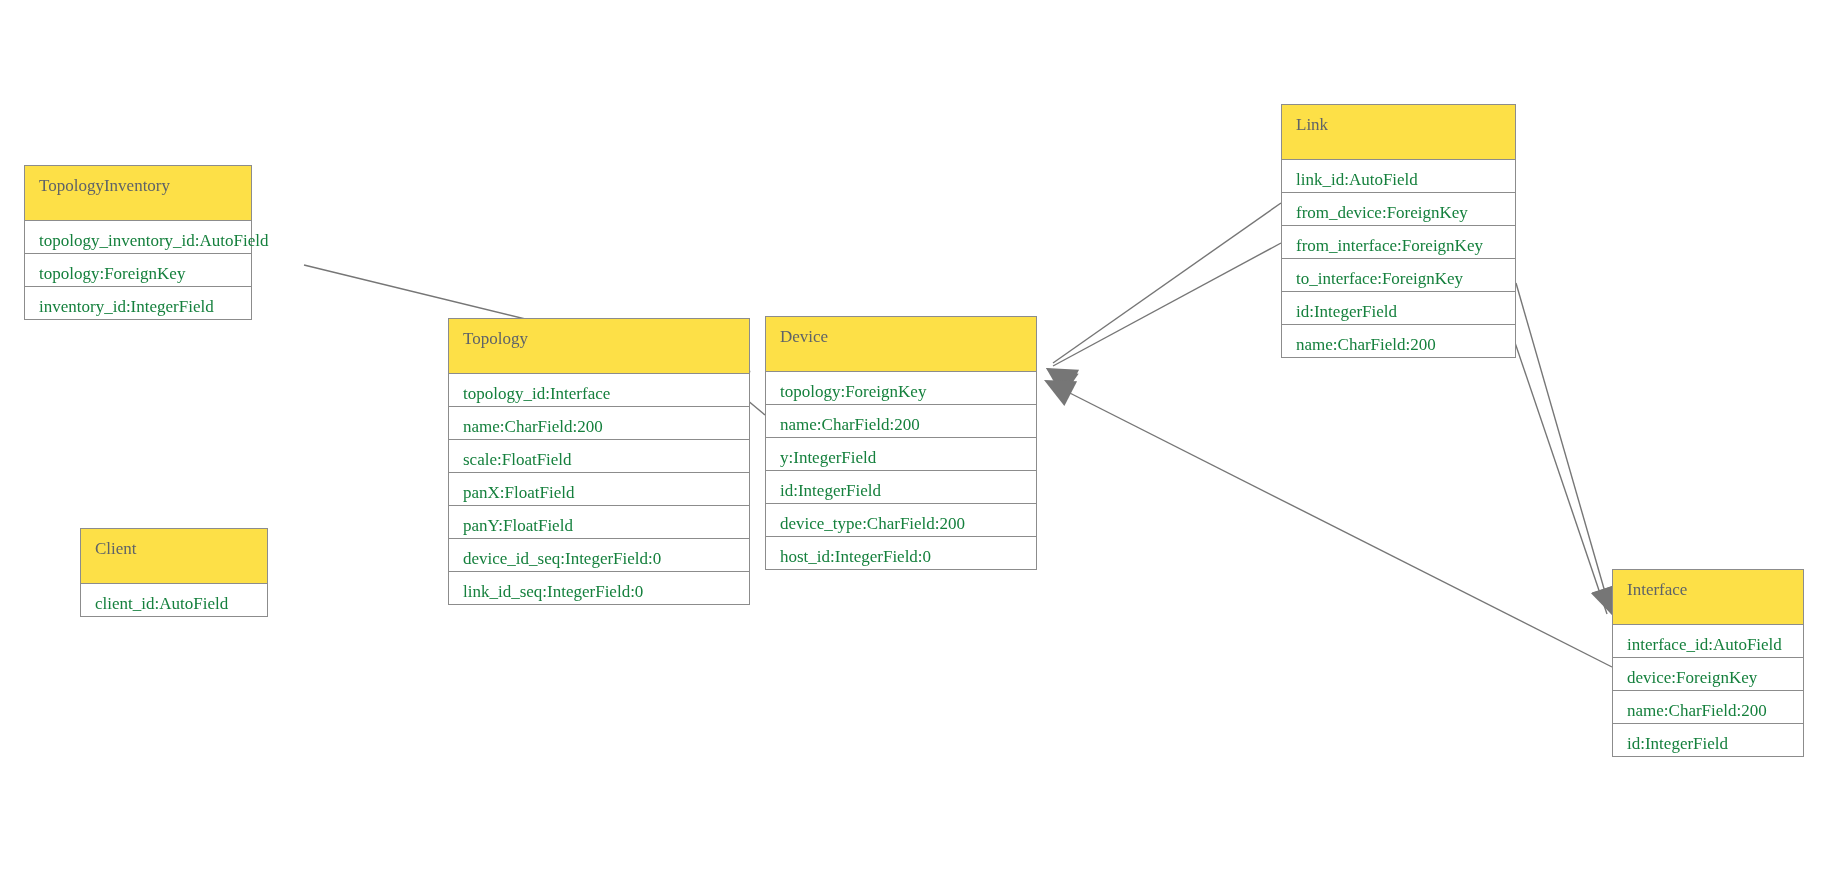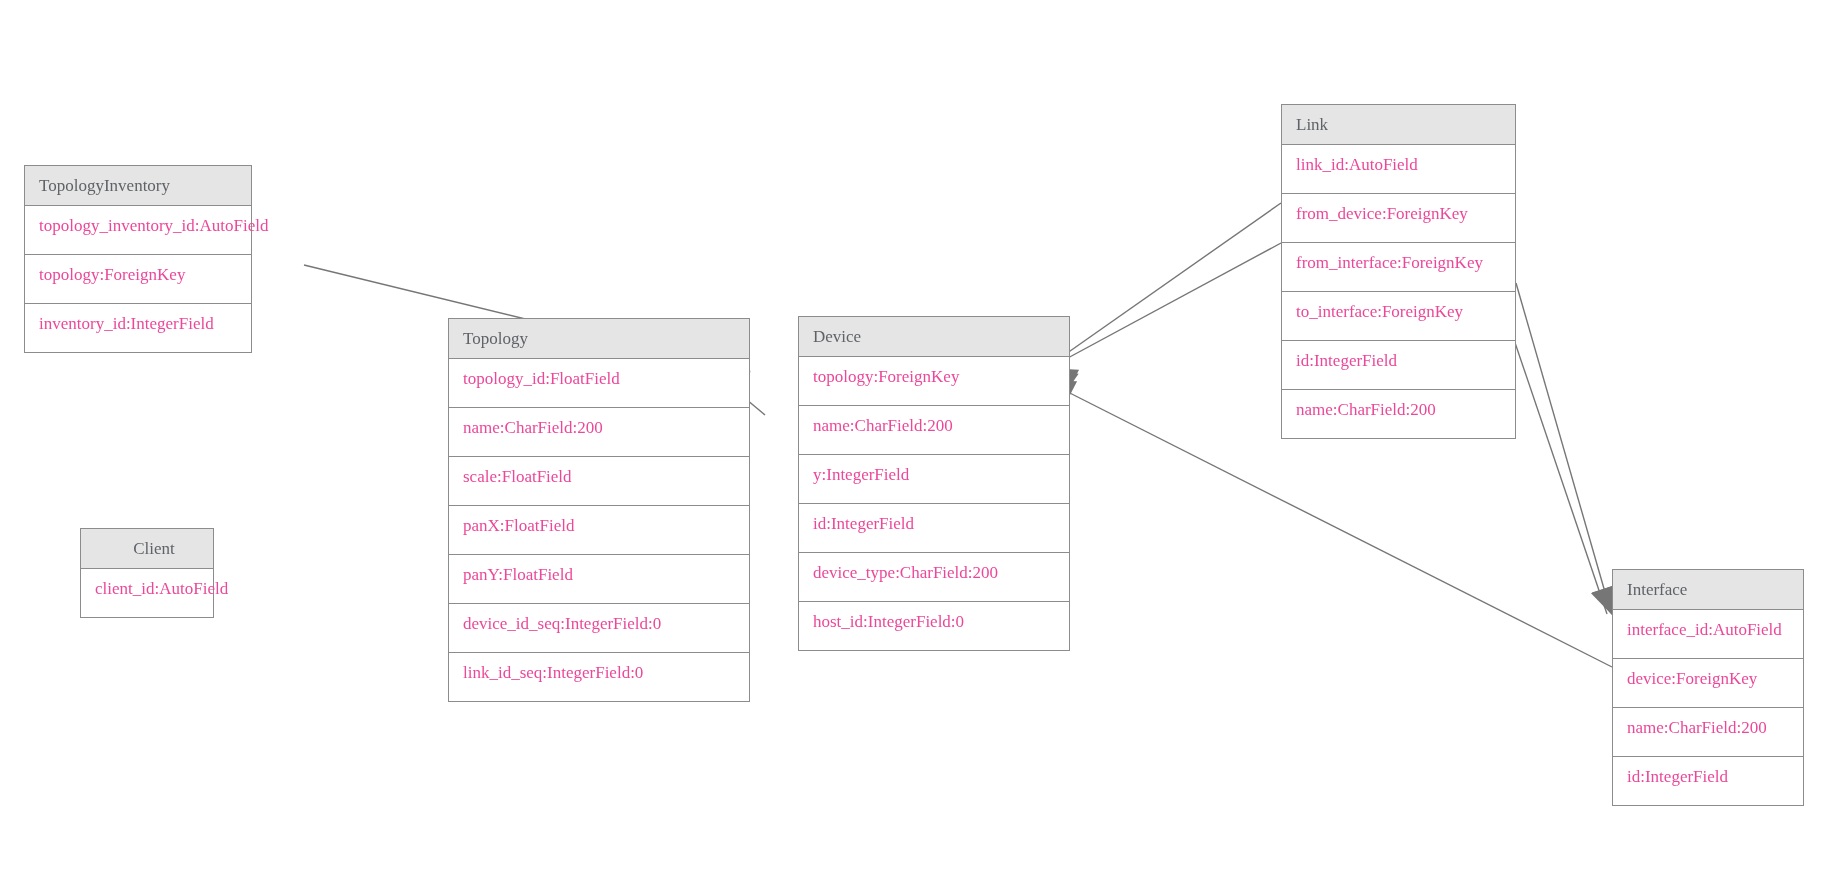--- a/index.html
+++ b/index.html
@@ -26,36 +26,36 @@
   }
   .entity {
     position: absolute;
     box-sizing: border-box;
     background: #ffffff;
     border: 1px solid #8c8c8c;
     border-collapse: collapse;
   }
   .entity-header {
     box-sizing: border-box;
-    background: #e5e5e5;
+    background: #fde047;
     border-bottom: 1px solid #8c8c8c;
     color: #5f6368;
     font-size: 17px;
     line-height: 1;
-    padding: 11px 0 11px 14px;
+    padding: 11px 0 26px 14px;
     white-space: nowrap;
   }
   .entity-field {
     box-sizing: border-box;
     background: #ffffff;
     border-bottom: 1px solid #8c8c8c;
-    color: #ec4899;
+    color: #15803d;
     font-size: 17px;
     line-height: 1;
-    padding: 11px 0 20px 14px;
+    padding: 11px 0 4px 14px;
     white-space: nowrap;
   }
   .entity-field:last-child {
     border-bottom: none;
   }
 </style>
 </head>
 <body>
 
 <div id="canvas">
@@ -91,35 +91,35 @@
       </g>
     </svg>
 
   <div id="entities-layer">
       <div class="entity" style="left: 24px; top: 165px; width: 228px;">
         <div class="entity-header">TopologyInventory</div>
         <div class="entity-field">topology_inventory_id:AutoField</div>
         <div class="entity-field">topology:ForeignKey</div>
         <div class="entity-field">inventory_id:IntegerField</div>
       </div>
-      <div class="entity" style="left: 80px; top: 528px; width: 134px; text-align: center;">
+      <div class="entity" style="left: 80px; top: 528px; width: 188px;">
         <div class="entity-header">Client</div>
         <div class="entity-field">client_id:AutoField</div>
       </div>
       <div class="entity" style="left: 448px; top: 318px; width: 302px;">
         <div class="entity-header">Topology</div>
-        <div class="entity-field">topology_id:FloatField</div>
+        <div class="entity-field">topology_id:Interface</div>
         <div class="entity-field">name:CharField:200</div>
         <div class="entity-field">scale:FloatField</div>
         <div class="entity-field">panX:FloatField</div>
         <div class="entity-field">panY:FloatField</div>
         <div class="entity-field">device_id_seq:IntegerField:0</div>
         <div class="entity-field">link_id_seq:IntegerField:0</div>
       </div>
-      <div class="entity" style="left: 765px; top: 316px; width: 272px; margin-left: 33px;">
+      <div class="entity" style="left: 765px; top: 316px; width: 272px;">
         <div class="entity-header">Device</div>
         <div class="entity-field">topology:ForeignKey</div>
         <div class="entity-field">name:CharField:200</div>
         <div class="entity-field">y:IntegerField</div>
         <div class="entity-field">id:IntegerField</div>
         <div class="entity-field">device_type:CharField:200</div>
         <div class="entity-field">host_id:IntegerField:0</div>
       </div>
       <div class="entity" style="left: 1281px; top: 104px; width: 235px;">
         <div class="entity-header">Link</div>

